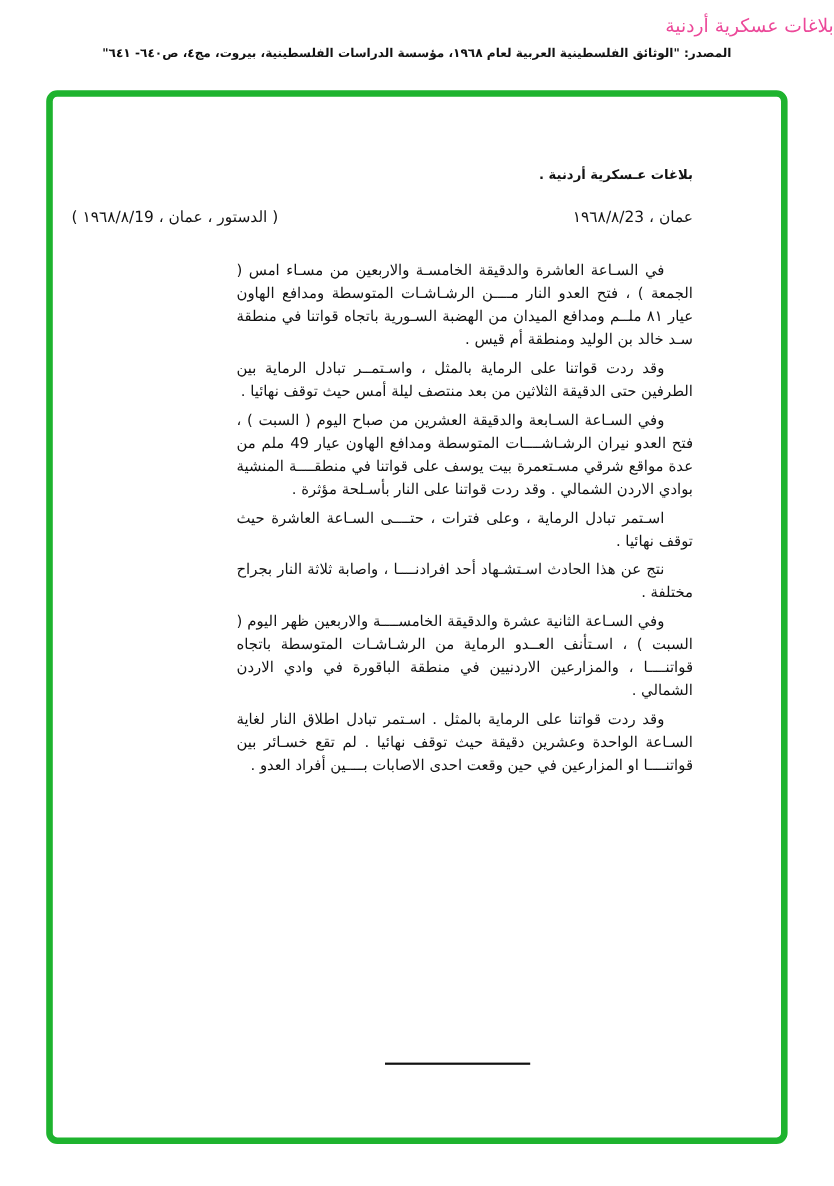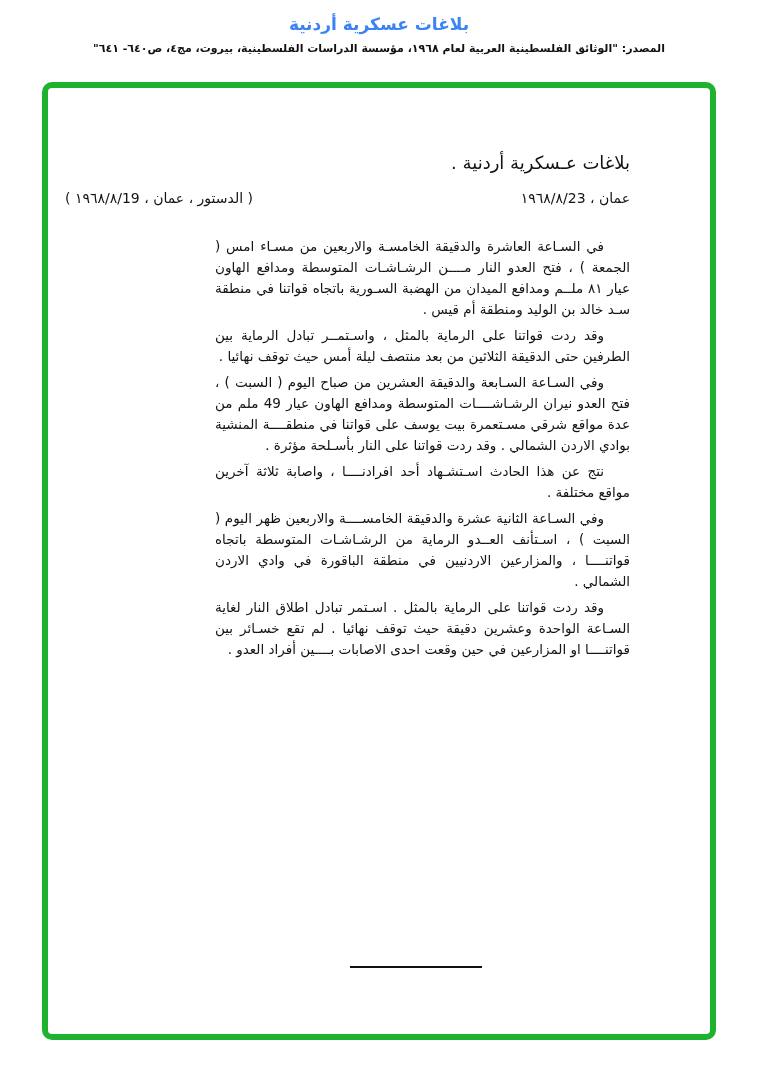--- a/index.html
+++ b/index.html
@@ -19,22 +19,23 @@
   .page-top {
     position: absolute;
     top: 14px;
     left: 0;
     width: 100%;
     text-align: center;
     direction: rtl;
   }
   .page-title {
     font-size: 17px;
-    font-weight: bold;
-    color: #3b82f6;
+    font-weight: normal;
+    color: #ec4899;
+    text-align: right;
   }
   .page-source {
     margin-top: 8px;
     font-size: 11px;
     font-weight: bold;
     color: #111111;
   }
   .doc-frame {
     position: absolute;
     left: 42px;
@@ -44,22 +45,22 @@
     box-sizing: border-box;
     border: 6px solid #1eb32e;
     border-radius: 10px;
     background: #ffffff;
   }
   .doc-heading {
     position: absolute;
     top: 64px;
     right: 80px;
     direction: rtl;
-    font-weight: normal;
-    font-size: 18px;
+    font-weight: bold;
+    font-size: 12px;
     letter-spacing: 0.2px;
   }
   .dateline {
     position: absolute;
     top: 102px;
     right: 80px;
     left: 17px;
     direction: rtl;
     display: flex;
     justify-content: space-between;
@@ -105,21 +106,22 @@
 
     <div class="dateline" lang="ar">
       <span>عمان ، ١٩٦٨/٨/23</span>
       <span>( الدستور ، عمان ، ١٩٦٨/٨/19 )</span>
     </div>
 
     <div class="body-col" lang="ar" dir="rtl">
       <p>في السـاعة العاشرة والدقيقة الخامسـة والاربعين من مسـاء امس ( الجمعة ) ، فتح العدو النار مــــن الرشـاشـات المتوسطة ومدافع الهاون عيار ٨١ ملــم ومدافع الميدان من الهضبة السـورية باتجاه قواتنا في منطقة سـد خالد بن الوليد ومنطقة أم قيس .</p>
       <p>وقد ردت قواتنا على الرماية بالمثل ، واسـتمــر تبادل الرماية بين الطرفين حتى الدقيقة الثلاثين من بعد منتصف ليلة أمس حيث توقف نهائيا .</p>
       <p>وفي السـاعة السـابعة والدقيقة العشرين من صباح اليوم ( السبت ) ، فتح العدو نيران الرشـاشــــات المتوسطة ومدافع الهاون عيار 49 ملم من عدة مواقع شرقي مسـتعمرة بيت يوسف على قواتنا في منطقــــة المنشية بوادي الاردن الشمالي . وقد ردت قواتنا على النار بأسـلحة مؤثرة .</p>
-      <p>نتج عن هذا الحادث اسـتشـهاد أحد افرادنــــا ، واصابة ثلاثة آخرين مواقع مختلفة .</p>
+      <p>اسـتمر تبادل الرماية ، وعلى فترات ، حتــــى السـاعة العاشرة حيث توقف نهائيا .</p>
+      <p>نتج عن هذا الحادث اسـتشـهاد أحد افرادنــــا ، واصابة ثلاثة النار بجراح مختلفة .</p>
       <p>وفي السـاعة الثانية عشرة والدقيقة الخامســــة والاربعين ظهر اليوم ( السبت ) ، اسـتأنف العــدو الرماية من الرشـاشـات المتوسطة باتجاه قواتنــــا ، والمزارعين الاردنيين في منطقة الباقورة في وادي الاردن الشمالي .</p>
       <p>وقد ردت قواتنا على الرماية بالمثل . اسـتمر تبادل اطلاق النار لغاية السـاعة الواحدة وعشرين دقيقة حيث توقف نهائيا . لم تقع خسـائر بين قواتنــــا او المزارعين في حين وقعت احدى الاصابات بــــين أفراد العدو .</p>
     </div>
 
     <div class="end-divider"></div>
 
   </div>
 
 </div>
 

